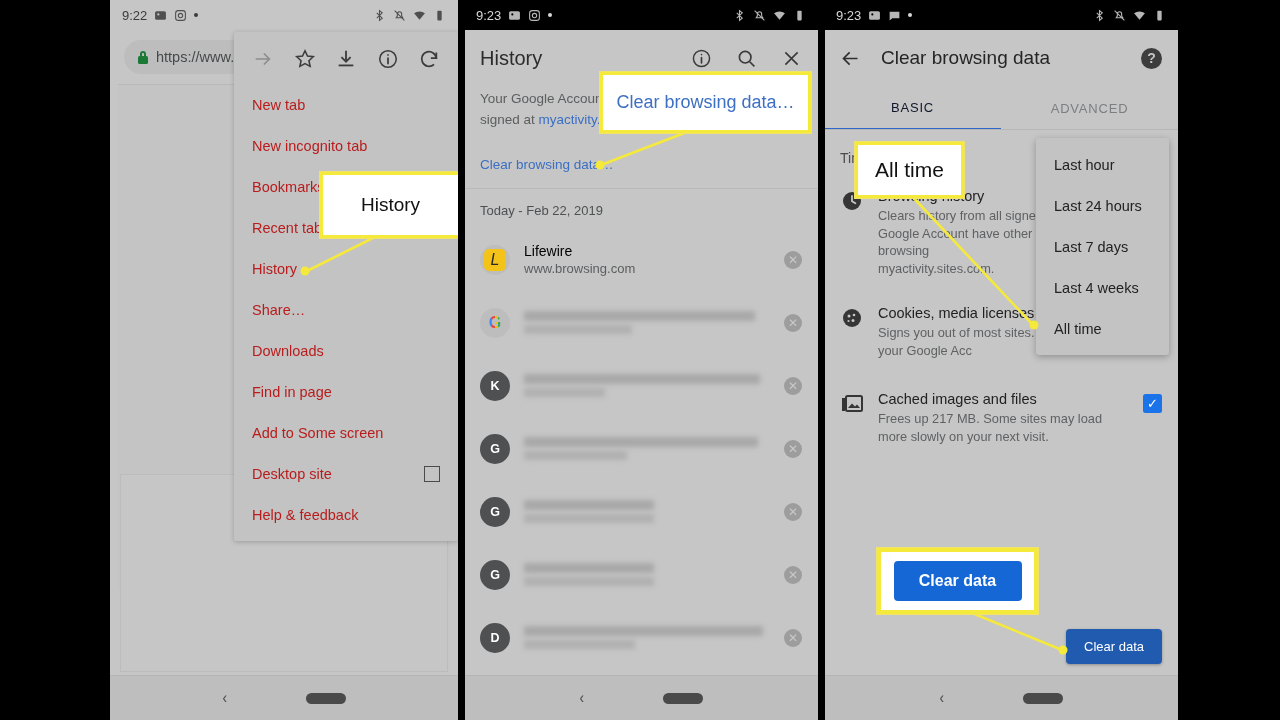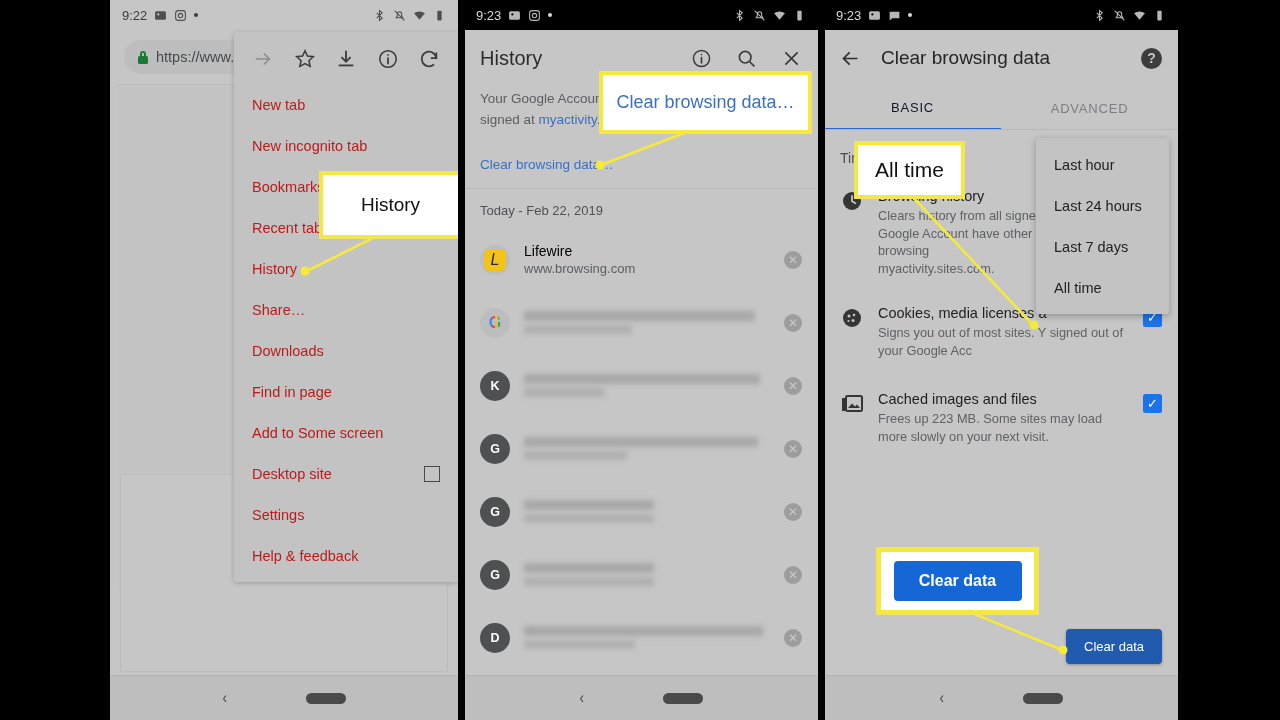--- a/index.html
+++ b/index.html
@@ -214,23 +214,20 @@
           <span>Find in page</span>
         </div>
       <div class="menu-item">
           <span>Add to Some screen</span>
         </div>
       <div class="menu-item">
         <span>Desktop site</span>
         <span class="mcheck"></span>
       </div>
       <div class="menu-item">
-          <span>Settings</span>
-        </div>
-      <div class="menu-item">
           <span>Help &amp; feedback</span>
         </div>
     </div>
 
     <div class="navbar">
       <span class="nav-back">‹</span>
       <span class="nav-pill"></span>
     </div>
   </div>
 
@@ -418,30 +415,31 @@
       </div>
 
       <div class="optrow" style="padding-top:26px">
         <svg class="opticon" viewBox="0 0 24 24">
             <rect x="2" y="6" width="3" height="13" fill="currentColor"></rect>
             <rect x="6" y="4" width="16" height="15" rx="1.5" fill="none" stroke="currentColor" stroke-width="2"></rect>
             <path d="M8 16l4-4.5 3 3 2-2 3 3.5z" fill="currentColor"></path>
           </svg>
         <div class="optbody">
           <div class="opttitle">Cached images and files</div>
-          <div class="optdesc">Frees up 223 MB. Some sites may load more slowly on your next visit.</div>
+          <div class="optdesc">Frees up 217 MB. Some sites may load more slowly on your next visit.</div>
         </div>
         <span class="chk">✓</span>
       </div>
     </div>
 
     <div class="dropdown">
       <div class="dd-item">Last hour</div>
       <div class="dd-item">Last 24 hours</div>
       <div class="dd-item">Last 7 days</div>
+      <div class="dd-item">Last 4 weeks</div>
       <div class="dd-item">All time</div>
     </div>
 
     <div class="cleardata">Clear data</div>
 
     <div class="statusbar">
       <div class="sb-left">
         <span>9:23</span>
         <svg class="sb-ico" viewBox="0 0 24 24">
             <rect x="2" y="4" width="20" height="16" rx="3" fill="currentColor"></rect>

